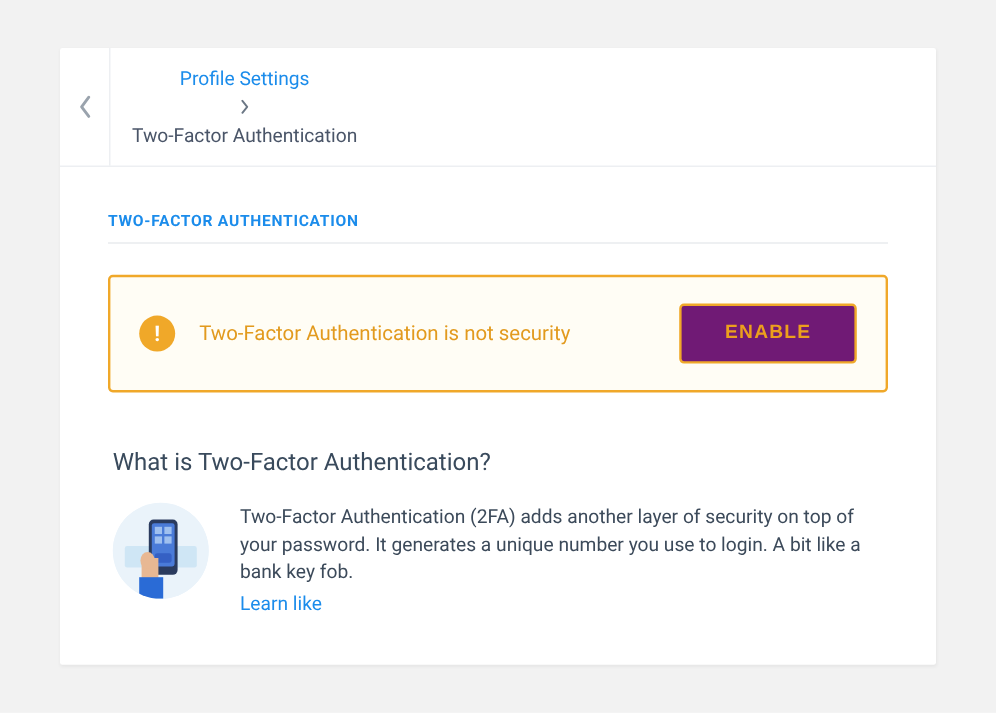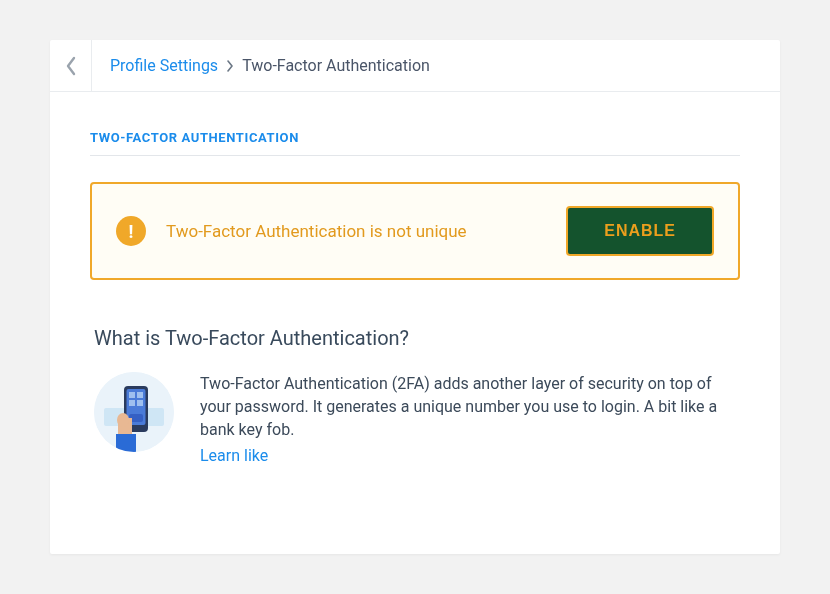--- a/index.html
+++ b/index.html
@@ -33,20 +33,21 @@
       border-right: 1px solid #e9ecef;
       cursor: pointer;
     }
     .back-btn svg { width: 14px; height: 22px; }
     .breadcrumb {
       display: flex;
       align-items: center;
       padding: 16px 18px;
       font-size: 16px;
       gap: 8px;
+      flex-direction: column;
     }
     .crumb-link { color: #1b8ceb; cursor: pointer; }
     .crumb-sep svg { width: 8px; height: 12px; display:block; }
     .crumb-current { color: #4a5568; }
 
     .content {
       padding: 38px 40px 20px 40px;
       flex: 1;
     }
     .section-title {
@@ -81,21 +82,21 @@
       font-weight: 700;
       font-size: 18px;
     }
     .alert-text {
       color: #e29a1e;
       font-size: 17px;
       flex: 1;
     }
     .enable-btn {
       border: 2px solid #f0a829;
-      background: #14532d;
+      background: #701a75;
       color: #ec9f1d;
       font-weight: 700;
       letter-spacing: 1px;
       font-size: 16px;
       padding: 14px 36px;
       border-radius: 4px;
       cursor: pointer;
     }
 
     .info-block { margin-top: 46px; padding: 0 4px; }
@@ -151,21 +152,21 @@
       </span>
       <span class="crumb-current">Two-Factor Authentication</span>
     </div>
   </div>
 
   <div class="content">
     <div class="section-title">TWO-FACTOR AUTHENTICATION</div>
 
     <div class="alert">
       <div class="alert-icon">!</div>
-      <div class="alert-text">Two-Factor Authentication is not unique</div>
+      <div class="alert-text">Two-Factor Authentication is not security</div>
       <button class="enable-btn">ENABLE</button>
     </div>
 
     <div class="info-block">
       <div class="info-heading">What is Two-Factor Authentication?</div>
       <div class="info-row">
         <div class="illus">
           <svg viewBox="0 0 80 80">
             <circle cx="40" cy="40" r="40" fill="#eaf3fa"></circle>
             <rect x="10" y="36" width="60" height="18" rx="2" fill="#cfe6f5"></rect>

